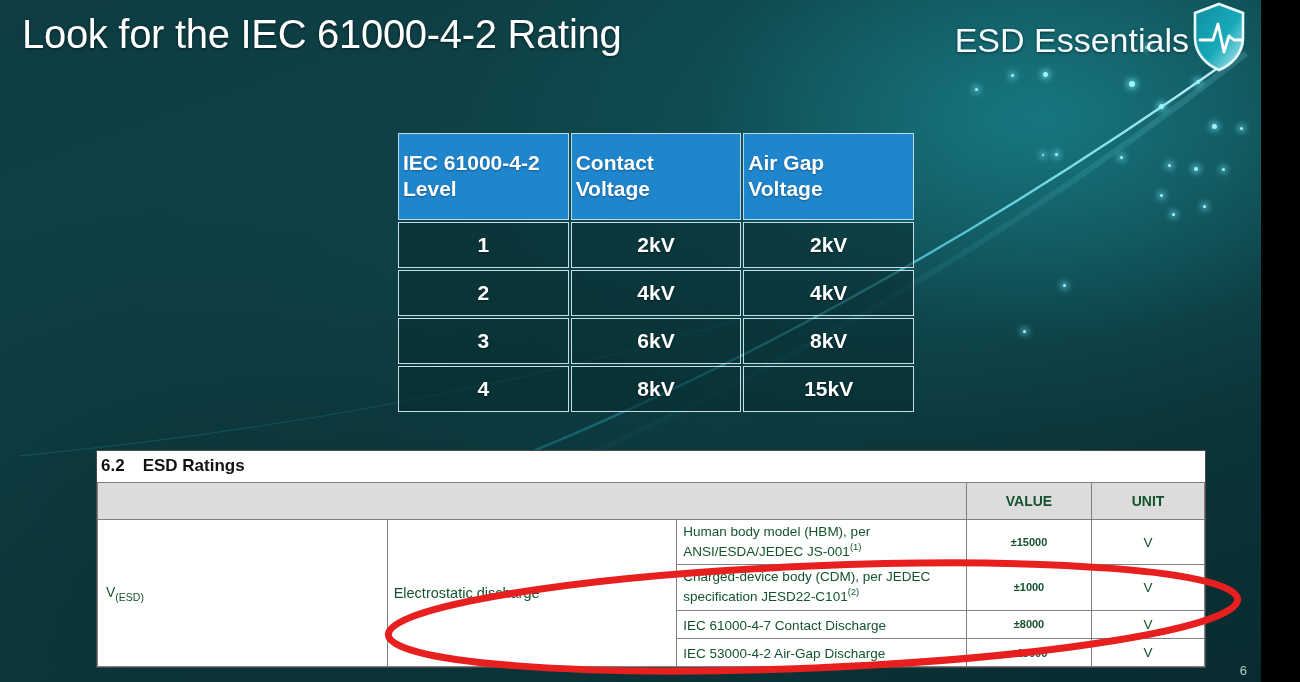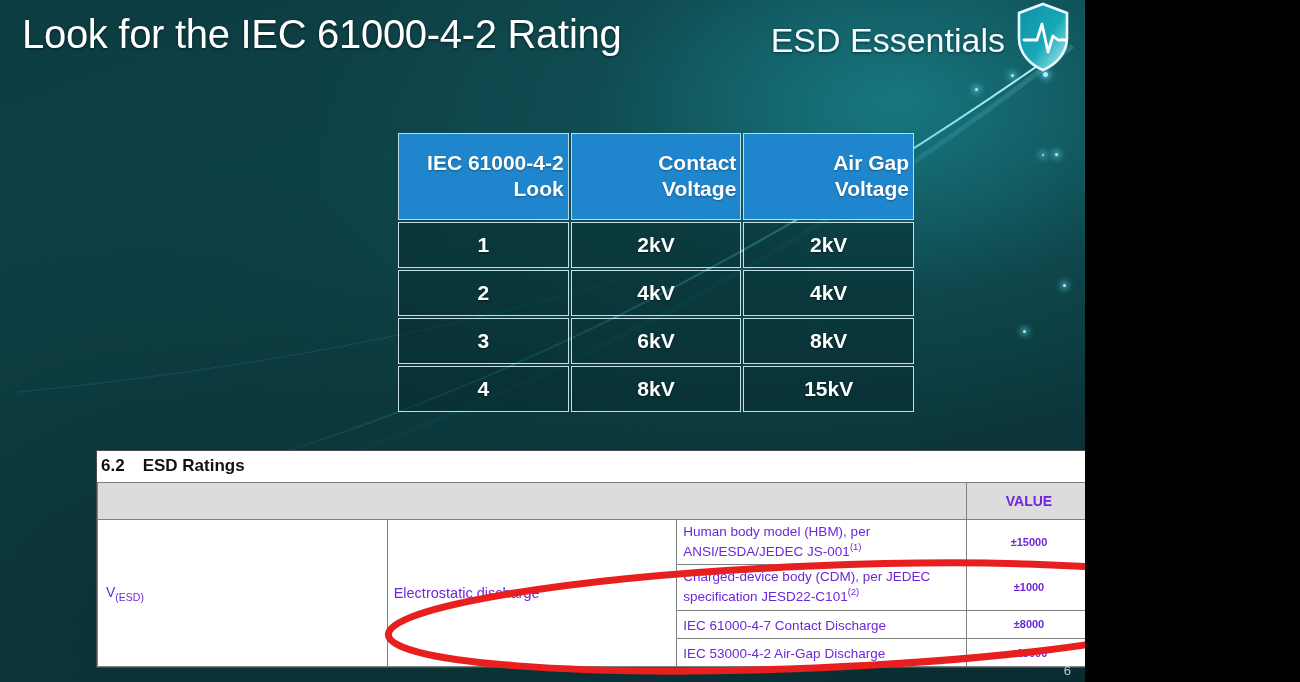--- a/index.html
+++ b/index.html
@@ -2,21 +2,21 @@
 <html><head>
 <meta charset="utf-8">
 <style>
   html, body {
     margin: 0;
     padding: 0;
     background: #000;
   }
   #slide {
     position: relative;
-    width: 1085px;
+    width: 1261px;
     height: 682px;
     overflow: hidden;
     font-family: "Liberation Sans", sans-serif;
     background:
       radial-gradient(ellipse 900px 520px at 78% 18%, #11565c 0%, rgba(16,70,76,0) 62%),
       radial-gradient(ellipse 780px 600px at 18% 88%, #0b3236 0%, rgba(11,50,54,0) 70%),
       linear-gradient(160deg, #0d3d42 0%, #0e4247 38%, #0b3539 75%, #082b2f 100%);
   }
 
   
@@ -42,21 +42,21 @@
     white-space: nowrap;
   }
 
   
   .brand {
     position: absolute;
     right: 14px;
     top: 8px;
     display: flex;
     align-items: center;
-    gap: 10px;
+    gap: 2px;
   }
   .brand-text {
     font-size: 34px;
     color: #f2fbfd;
     text-shadow: 0 1px 3px rgba(0,0,0,.5);
     white-space: nowrap;
   }
   .brand-logo { width: 56px; height: 70px; display:block; margin-top:-6px; }
 
   
@@ -69,21 +69,21 @@
     border-spacing: 2px;
     table-layout: fixed;
   }
   .level-table th {
     background: #1f86cd;
     color: #ffffff;
     font-size: 21px;
     font-weight: bold;
     line-height: 1.25;
     padding: 16px 4px;
-    text-align: right;
+    text-align: left;
     border: 1px solid #bcd9e6;
     text-shadow: 0 1px 2px rgba(0,0,0,.35);
   }
   .level-table td {
     background: rgba(8,44,48,0.55);
     color: #ffffff;
     font-size: 21px;
     font-weight: 600;
     padding: 10px 4px;
     text-align: center;
@@ -109,21 +109,21 @@
     background: #fff;
     white-space: nowrap;
   }
   .ds-section-title .num { margin-right: 18px; }
 
   .ds-table {
     width: 100%;
     border-collapse: collapse;
     table-layout: fixed;
     font-size: 13.5px;
-    color: #6d28d9;
+    color: #14532d;
   }
   .ds-table th, .ds-table td {
     border: 1px solid #808080;
     padding: 4px 6px;
     vertical-align: middle;
   }
   .ds-table thead th {
     background: #dcdcdc;
     text-align: center;
     font-size: 14px;
@@ -232,21 +232,21 @@
       <path d="M28 2 L52 11 L52 36 C52 52 40 63 28 68 C16 63 4 52 4 36 L4 11 Z" fill="url(#shieldFill)" stroke="#e8fbff" stroke-width="2.6"></path>
       <path d="M9 38 H22 L27 22 L33 50 L38 34 L43 38 H50" fill="none" stroke="#ffffff" stroke-width="2.8" stroke-linejoin="round" stroke-linecap="round"></path>
     </svg>
   </div>
 
   <table class="level-table">
     <thead>
       <tr>
         <th>
           <span>IEC 61000-4-2</span><br>
-          <span>Look</span>
+          <span>Level</span>
         </th>
         <th>
           <span>Contact</span><br>
           <span>Voltage</span>
         </th>
         <th>
           <span>Air Gap</span><br>
           <span>Voltage</span>
         </th>
       </tr>

